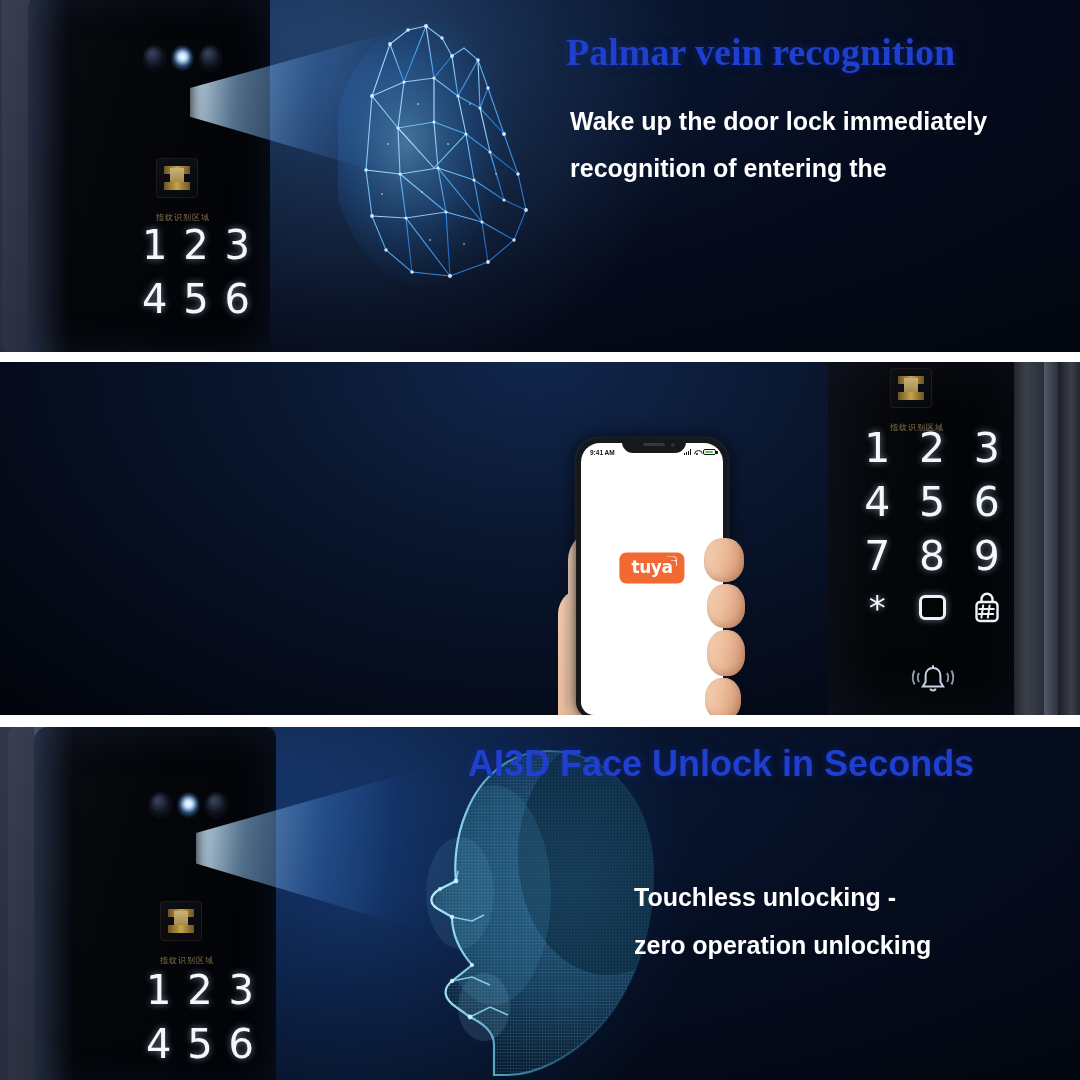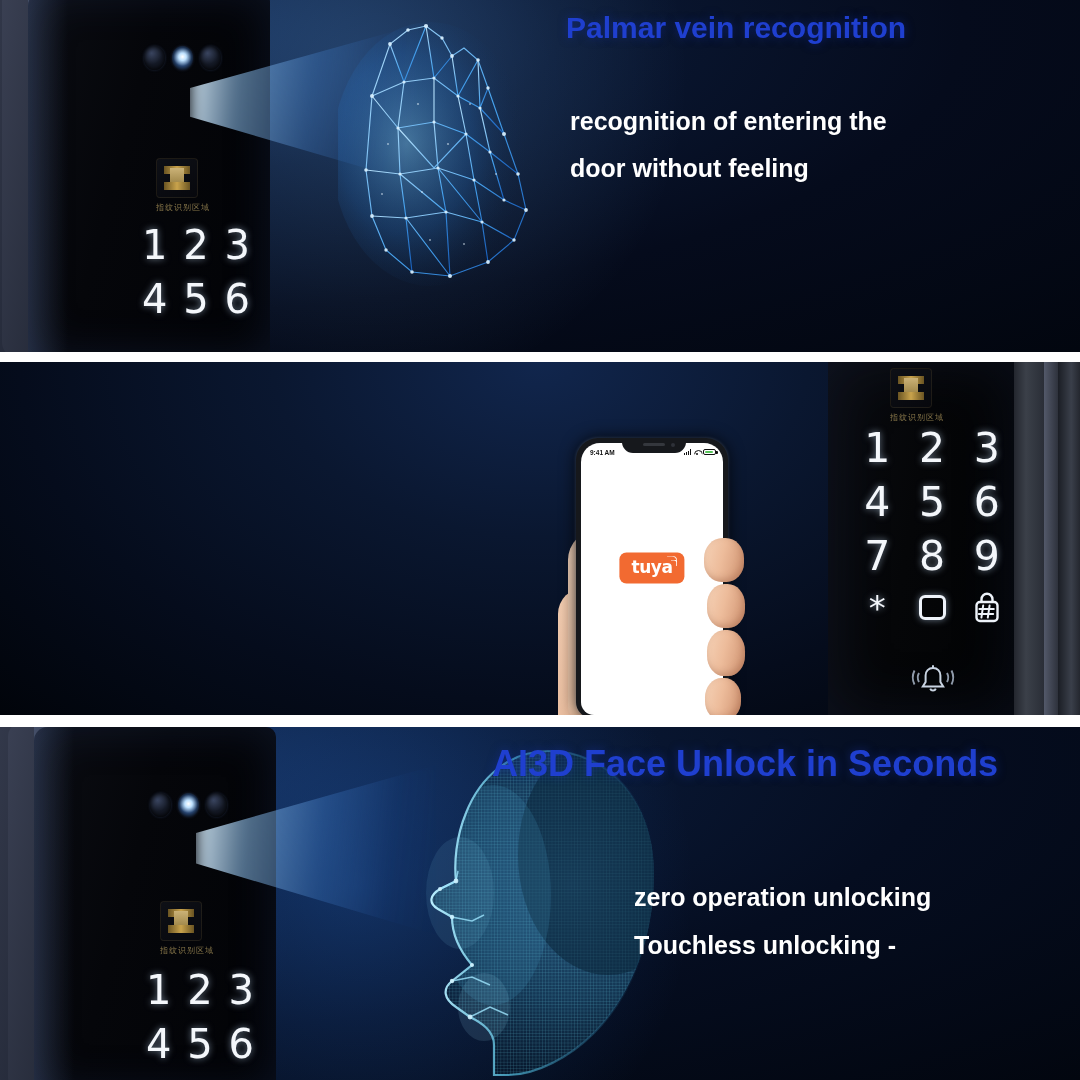--- a/index.html
+++ b/index.html
@@ -70,21 +70,21 @@
 
   .fp { position:absolute; }
   .fp .plate { width:42px; height:40px; border-radius:4px;
       background:linear-gradient(150deg,#0e1016,#07080d);
       border:1px solid rgba(120,100,50,.18); position:relative; overflow:hidden; }
   .fp .plate:before, .fp .plate:after { content:""; position:absolute; left:7px; right:7px; height:8px;
       background:linear-gradient(90deg,#6a5422,#c9a34c,#6a5422); }
   .fp .plate:before { top:7px; } .fp .plate:after { bottom:7px; }
   .fp .bar { position:absolute; left:50%; top:9px; transform:translateX(-50%);
       width:14px; height:22px; background:linear-gradient(180deg,#cbb277,#8d7435); }
-  .fp .cn { margin-top:4px; font-size:8px; letter-spacing:1px; color:#9e8a55;
+  .fp .cn { margin-top:14px; font-size:8px; letter-spacing:1px; color:#9e8a55;
       text-align:center; white-space:nowrap; opacity:.85; }
 
   .keys { position:absolute; color:#f4f7fb; font-weight:400; }
   .keys .row { display:flex; }
   .keys .k { text-align:center; font-family:"DejaVu Sans", sans-serif;
       text-shadow:0 0 7px rgba(200,225,255,.55); }
 
   
   .headline { position:absolute; font-weight:bold; color:#1f3fcf; white-space:nowrap;
       text-shadow:0 0 10px rgba(20,45,160,.55); }
@@ -268,25 +268,25 @@
           <circle cx="84" cy="188" r="1"></circle>
         <circle cx="126" cy="240" r="1"></circle>
           <circle cx="50" cy="140" r="1"></circle>
           <circle cx="158" cy="170" r="1"></circle>
         <circle cx="92" cy="236" r="1"></circle>
           <circle cx="132" cy="100" r="1"></circle>
           <circle cx="44" cy="190" r="1"></circle>
       </g>
     </svg>
 
-    <h1 class="headline" style="left:566px; top:11px; font-size:30px;">Palmar vein recognition</h1>
+    <h1 class="headline" style="left:566px; top:30px; font-size:38px;font-family:Liberation Serif, serif;">Palmar vein recognition</h1>
 
     <div class="bodytext" style="left:570px; top:98px; font-size:25px; line-height:47px;">
+      <p>Wake up the door lock immediately</p>
       <p>recognition of entering the</p>
-      <p>door without feeling</p>
     </div>
   </section>
 
   <div class="divider" id="divider-1"></div>
 
   <section class="panel" id="panel-mid">
     <div class="bg"></div>
 
 
 
@@ -483,21 +483,21 @@
           <circle cx="42" cy="144" r="2"></circle>
         <circle cx="54" cy="172" r="2.2"></circle>
           <circle cx="74" cy="220" r="2"></circle>
         <circle cx="54" cy="236" r="2.2"></circle>
           <circle cx="72" cy="272" r="2.4"></circle>
       </g>
       <ellipse cx="62" cy="148" rx="34" ry="56" fill="#8ed9f5" opacity=".10"></ellipse>
       <ellipse cx="86" cy="262" rx="26" ry="34" fill="#a7e6fb" opacity=".12"></ellipse>
     </svg>
 
-    <h1 class="headline" style="left:492px; top:16px; font-size:36px;">AI3D Face Unlock in Seconds</h1>
+    <h1 class="headline" style="left:468px; top:16px; font-size:36px;">AI3D Face Unlock in Seconds</h1>
 
     <div class="bodytext" style="left:634px; top:146px; font-size:25px; line-height:48px;">
+      <p>Touchless unlocking -</p>
       <p>zero operation unlocking</p>
-      <p>Touchless unlocking -</p>
     </div>
   </section>
 
 </div>
 
 </body></html>

